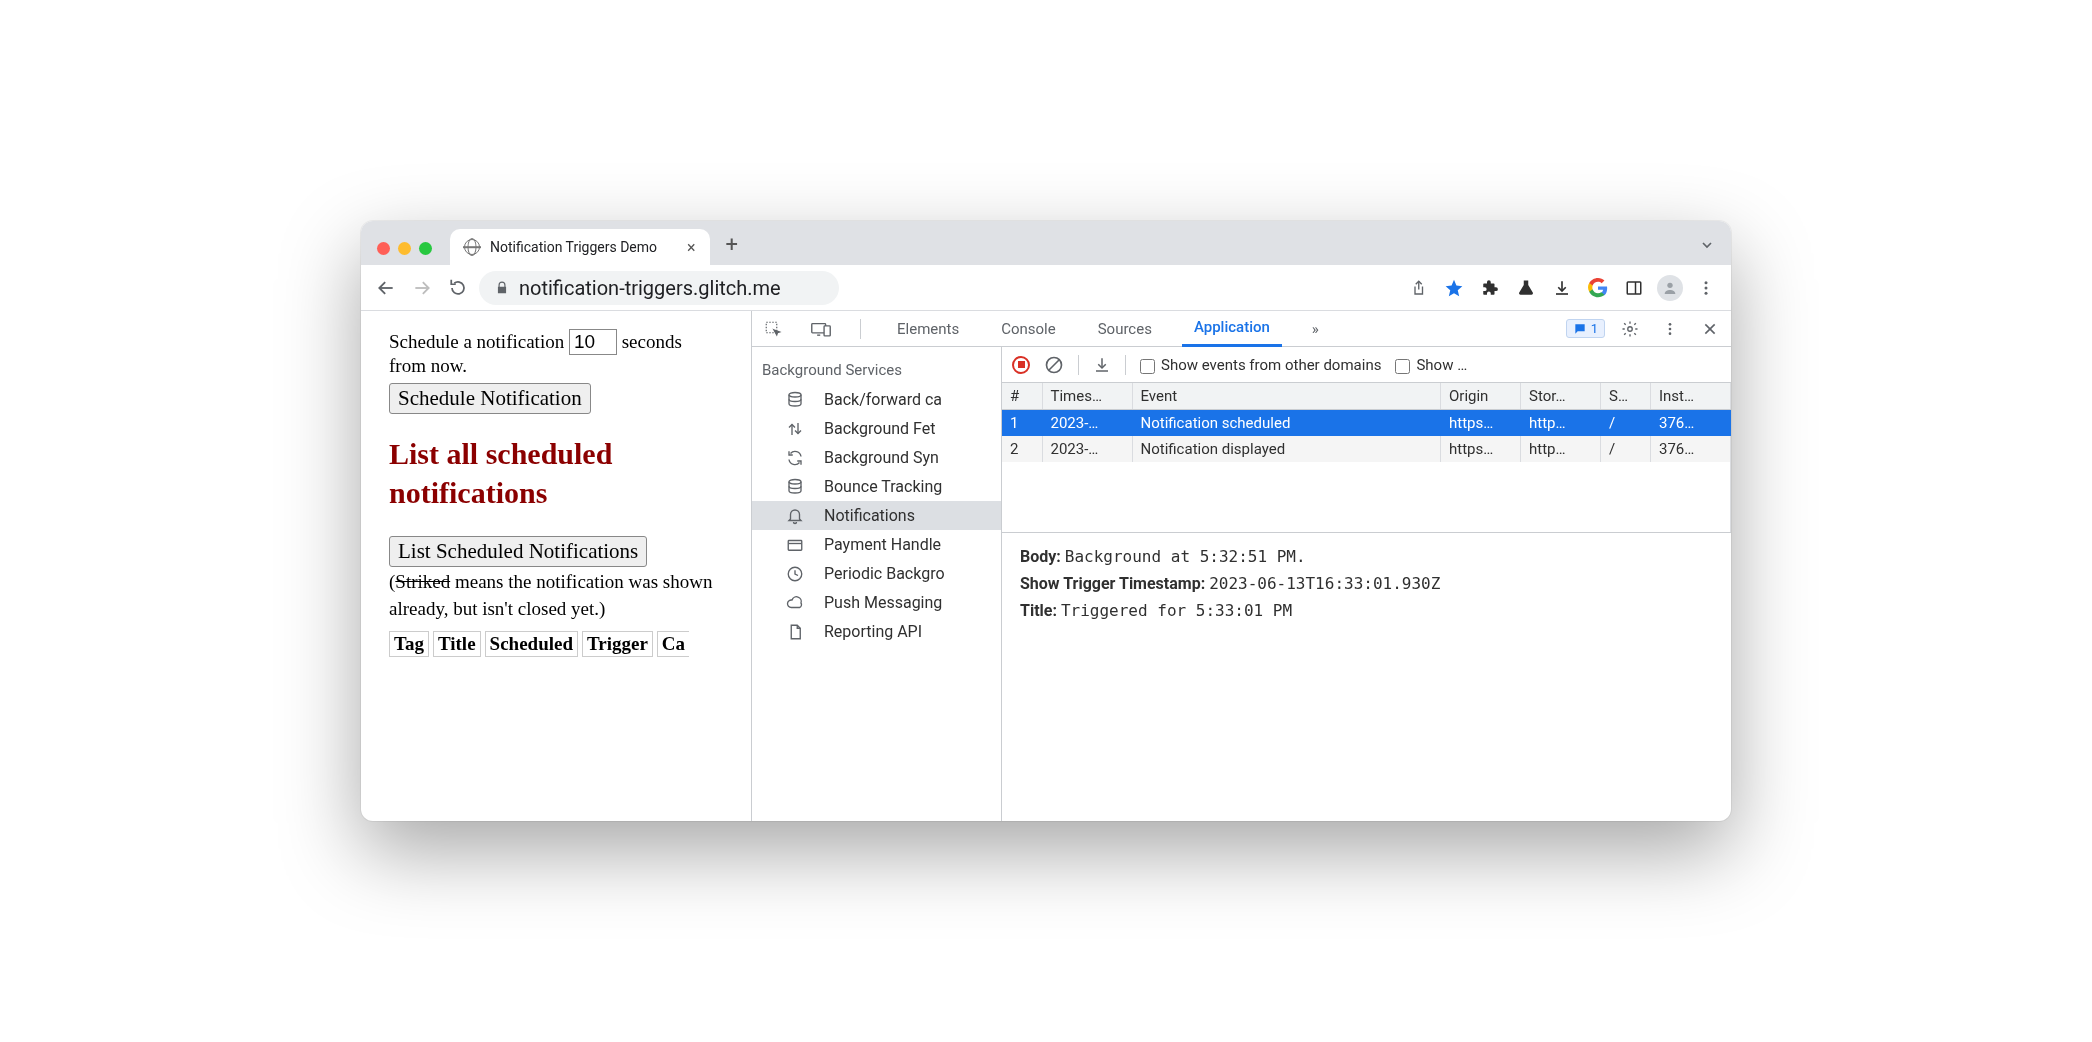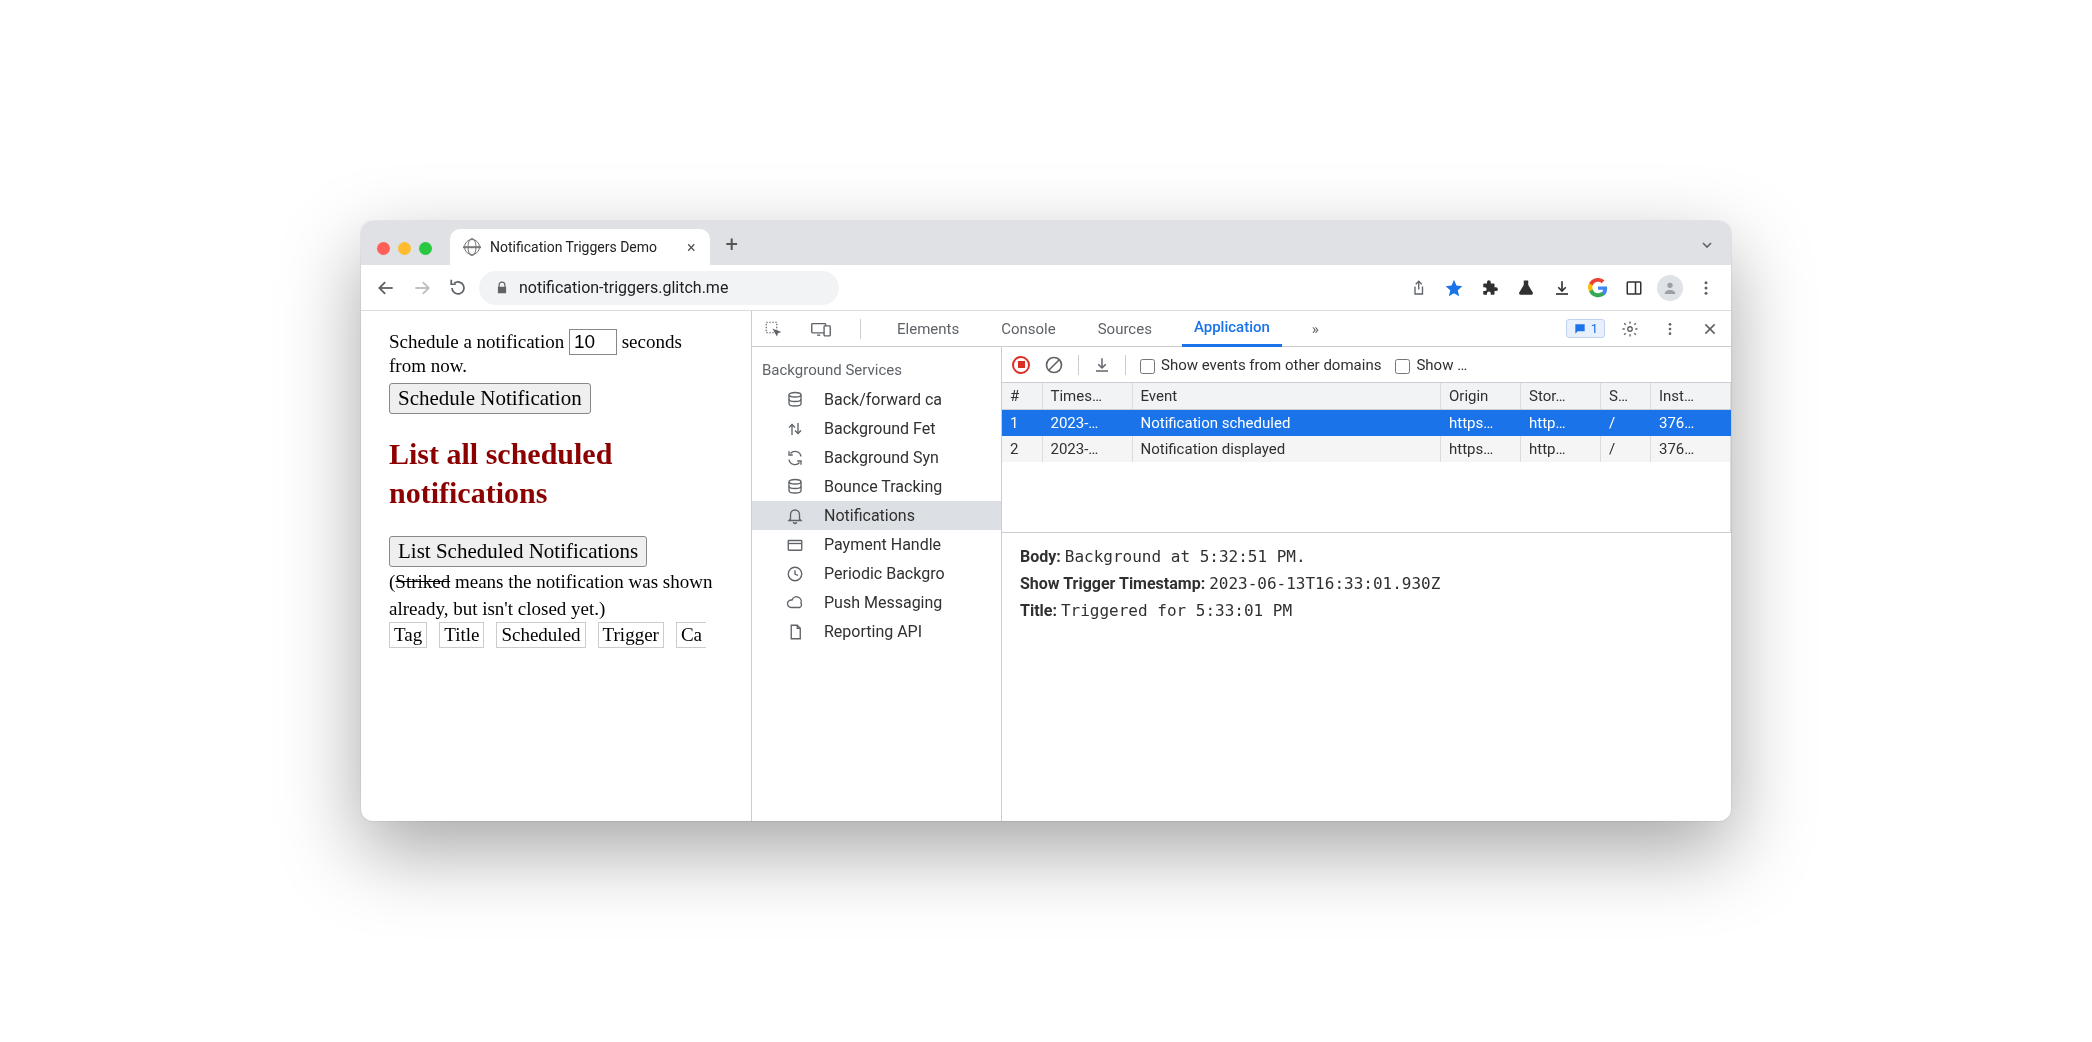--- a/index.html
+++ b/index.html
@@ -64,42 +64,42 @@
 .navicon { width:30px;height:30px;display:flex;align-items:center;justify-content:center;color:#5f6368;border-radius:50%;}
 .omnibox {
   flex: 0 1 auto;
   height: 34px;
   background: #f1f3f4;
   border-radius: 17px;
   display:flex; align-items:center;
   padding: 0 16px;
   gap:10px;
   color:#202124;
-  font-size: 16px;
+  font-size: 20px;
   min-width: 360px;
 }
 .toolbar .spacer { flex:1; }
 .ticon { width:30px;height:30px;display:flex;align-items:center;justify-content:center;color:#5f6368;}
 .star { color:#1a73e8; }
 .avatar { width:26px;height:26px;border-radius:50%;background:#dfe2e6;display:flex;align-items:center;justify-content:center;}
 
 .content { flex:1; display:flex; overflow:hidden;}
 .page {
   width: 390px;
   padding: 18px 28px;
   font-family: "Times New Roman", serif;
   font-size: 19px;
   color:#000;
   overflow:hidden;
 }
 .page input[type=text] { width:48px; font-size:19px; padding:1px 4px; border:1px solid #888;}
 .page button { font-family:inherit; font-size:21px; padding:2px 8px; background:#efefef; border:1px solid #888; border-radius:3px; margin-top:6px;}
 .page h2 { font-family:inherit; font-size:30px; font-weight:bold; color:#8b0000; margin:20px 0 18px; line-height:1.3;}
 .page .striked{text-decoration:line-through;}
-.page .tbl { margin-top:0; font-weight:normal; display:flex; gap:12px; white-space:nowrap;}
+.page .tbl { margin-top:9px; font-weight:bold; display:flex; gap:4px; white-space:nowrap;}
 .page .tbl span{border:1px solid #ccc; padding:1px 4px;}
 
 .devtools { flex:1; display:flex; flex-direction:column; border-left:1px solid #cacdd1; font-size:14px; color:#303030;}
 .dt-tabs {
   height:36px; border-bottom:1px solid #cacdd1; display:flex; align-items:center; padding:0 6px; gap:18px;
 }
 .dt-tabs .dtab{ padding:0 12px; height:36px; display:flex;align-items:center; color:#5f6368; font-size:15px;}
 .dt-tabs .dtab.active{ color:#1a73e8; border-bottom:3px solid #1a73e8; font-weight:500;}
 .dt-tabs .sep{width:1px;height:20px;background:#cacdd1;margin:0 6px;}
 .dt-tabs .right{margin-left:auto;display:flex;align-items:center;gap:10px;}

